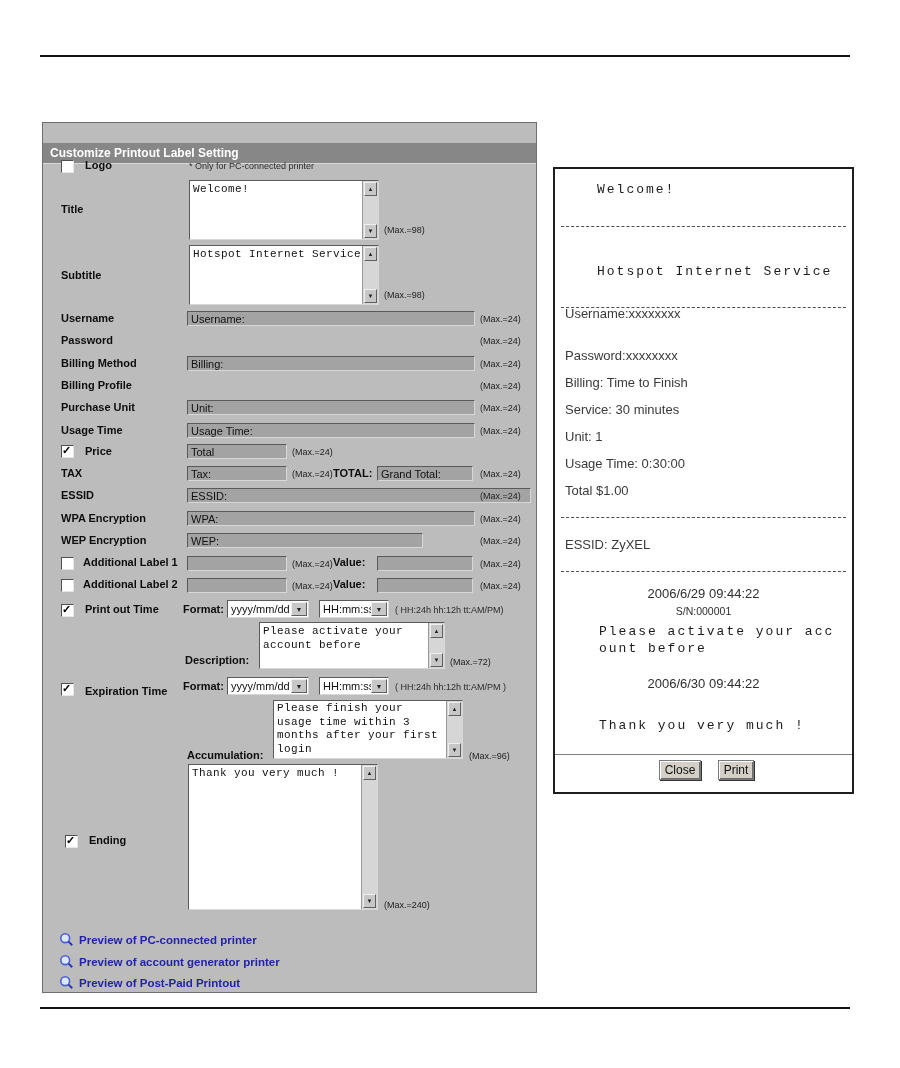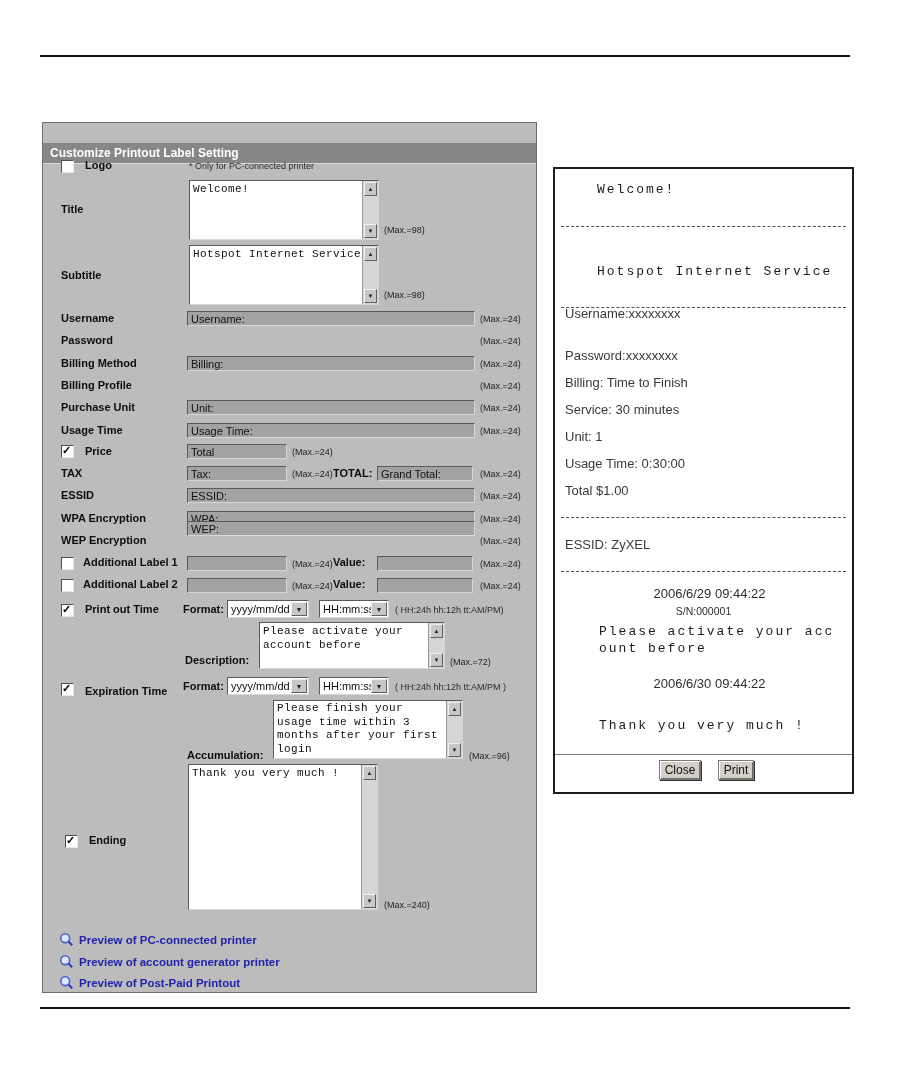--- a/index.html
+++ b/index.html
@@ -51,21 +51,21 @@
   .plink svg{vertical-align:-3px;}
   .plink-text{font-size:11.5px;font-weight:bold;color:var(--link-blue,#2222aa);
       margin-left:5px;}
 
   
   .preview-panel{position:absolute;left:553px;top:167px;width:297px;height:623px;
       background:#fff;border:2px solid #1e1e1e;box-sizing:content-box;}
   .p-mono{position:absolute;font:13px "Liberation Mono",monospace;letter-spacing:2px;
       color:#1c1c1c;white-space:pre;}
   .p-sans{position:absolute;left:10px;font-size:13px;color:#3a3a3a;white-space:nowrap;}
-  .p-center{position:absolute;left:0;width:100%;text-align:center;font-size:13px;color:#2e2e2e;margin-left:6px;}
+  .p-center{position:absolute;left:0;width:100%;text-align:center;font-size:13px;color:#2e2e2e;}
   .p-serial{position:absolute;left:0;width:100%;text-align:center;font-size:10.5px;color:#2e2e2e;}
   .p-dash{position:absolute;left:6px;right:6px;border-top:1px dashed #4e4e4e;}
   .p-sep{position:absolute;left:0;right:0;top:585px;border-top:1px solid #7d7d7d;}
   .btn{position:absolute;height:20px;box-sizing:border-box;background:#d4d0c8;
       font-size:12px;color:#111;text-align:center;line-height:18px;
       border:1px solid #7a7a7a;
       box-shadow:inset 1px 1px 0 #fff,inset -1px -1px 0 #6e6e6e,1px 1px 0 #333;}
 </style>
 </head>
 <body>
@@ -129,29 +129,29 @@
     <span class="max" style="left:249px;top:324px">(Max.=24)</span>
 
     <span class="lbl" style="left:18px;top:344px">TAX</span>
     <input class="tb" style="left: 144px; top: 343px; width: 100px;" readonly="" value="Tax:">
     <span class="max" style="left:249px;top:346px">(Max.=24)</span>
     <span class="lbl" style="left:290px;top:344px">TOTAL:</span>
     <input class="tb" style="left: 334px; top: 343px; width: 96px;" readonly="" value="Grand Total:">
     <span class="max" style="left:437px;top:346px">(Max.=24)</span>
 
     <span class="lbl" style="left:18px;top:366px">ESSID</span>
-    <input class="tb" style="left: 144px; top: 365px; width: 288px;" readonly="" value="ESSID:">
+    <input class="tb" style="left: 144px; top: 365px; width: 344px;" readonly="" value="ESSID:">
     <span class="max" style="left:437px;top:368px">(Max.=24)</span>
 
     <span class="lbl" style="left:18px;top:389px">WPA Encryption</span>
     <input class="tb" style="left: 144px; top: 388px; width: 288px;" readonly="" value="WPA:">
     <span class="max" style="left:437px;top:391px">(Max.=24)</span>
 
     <span class="lbl" style="left:18px;top:411px">WEP Encryption</span>
-    <input class="tb" style="left: 144px; top: 398px; width: 288px;" readonly="" value="WEP:">
+    <input class="tb" style="left: 144px; top: 410px; width: 236px;" readonly="" value="WEP:">
     <span class="max" style="left:437px;top:413px">(Max.=24)</span>
 
     <span class="cb" style="left:18px;top:434px"></span>
     <span class="lbl" style="left:40px;top:433px">Additional Label 1</span>
     <input class="tb" style="left: 144px; top: 433px; width: 100px;" readonly="" value="">
     <span class="max" style="left:249px;top:436px">(Max.=24)</span>
     <span class="lbl" style="left:290px;top:433px">Value:</span>
     <input class="tb" style="left: 334px; top: 433px; width: 96px;" readonly="" value="">
     <span class="max" style="left:437px;top:436px">(Max.=24)</span>
 

